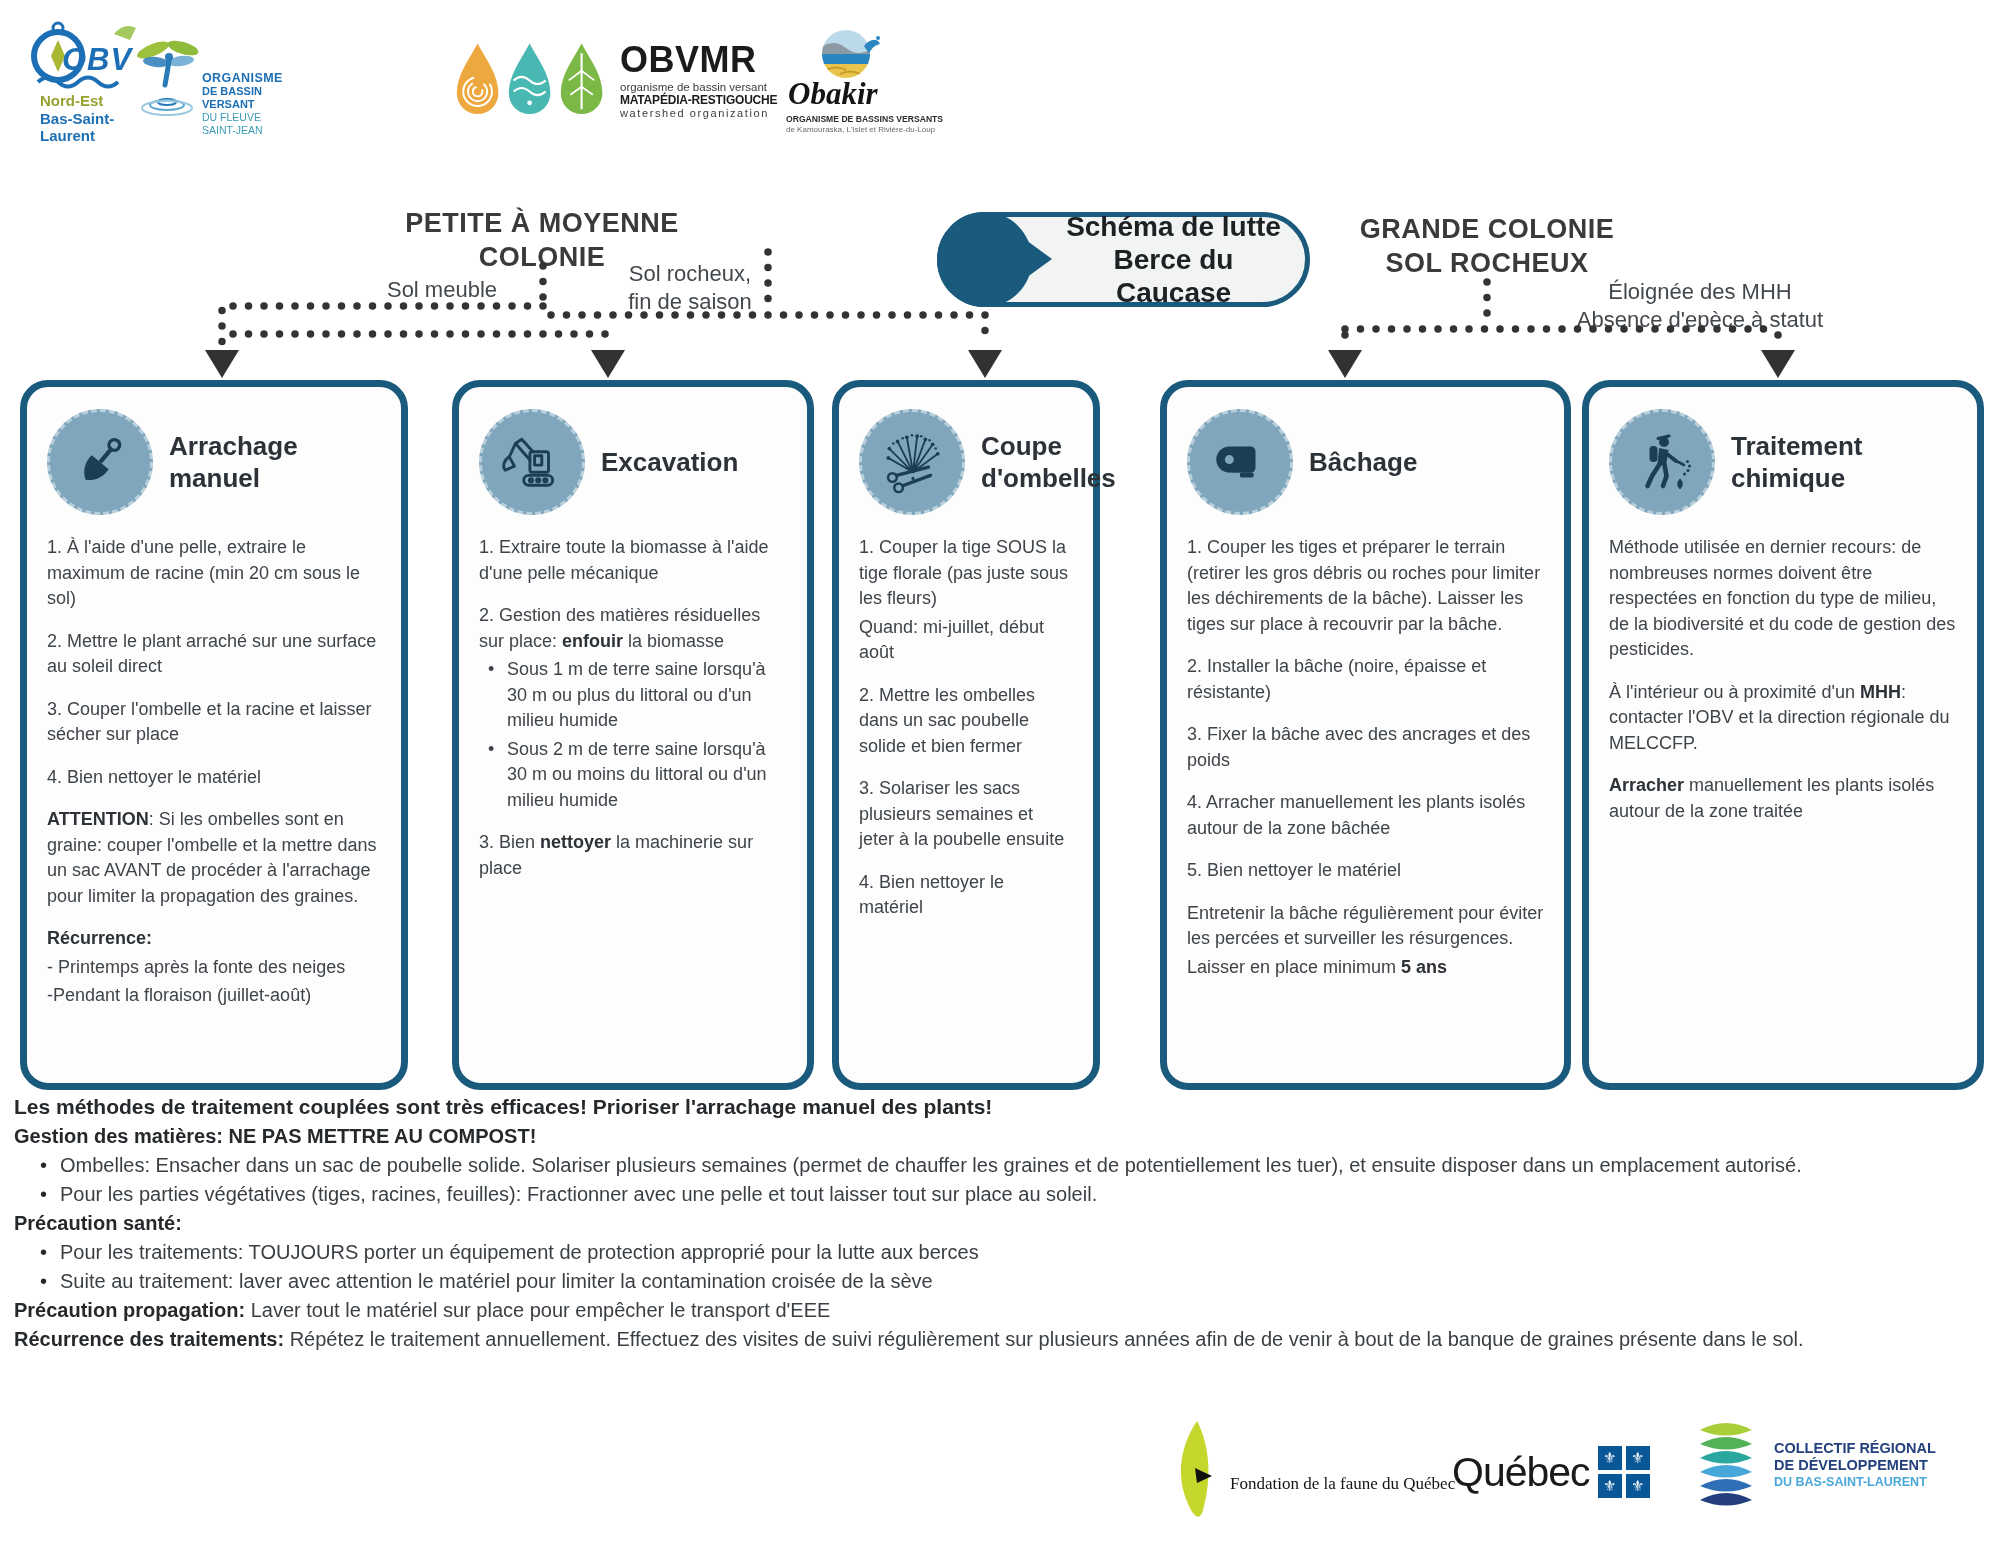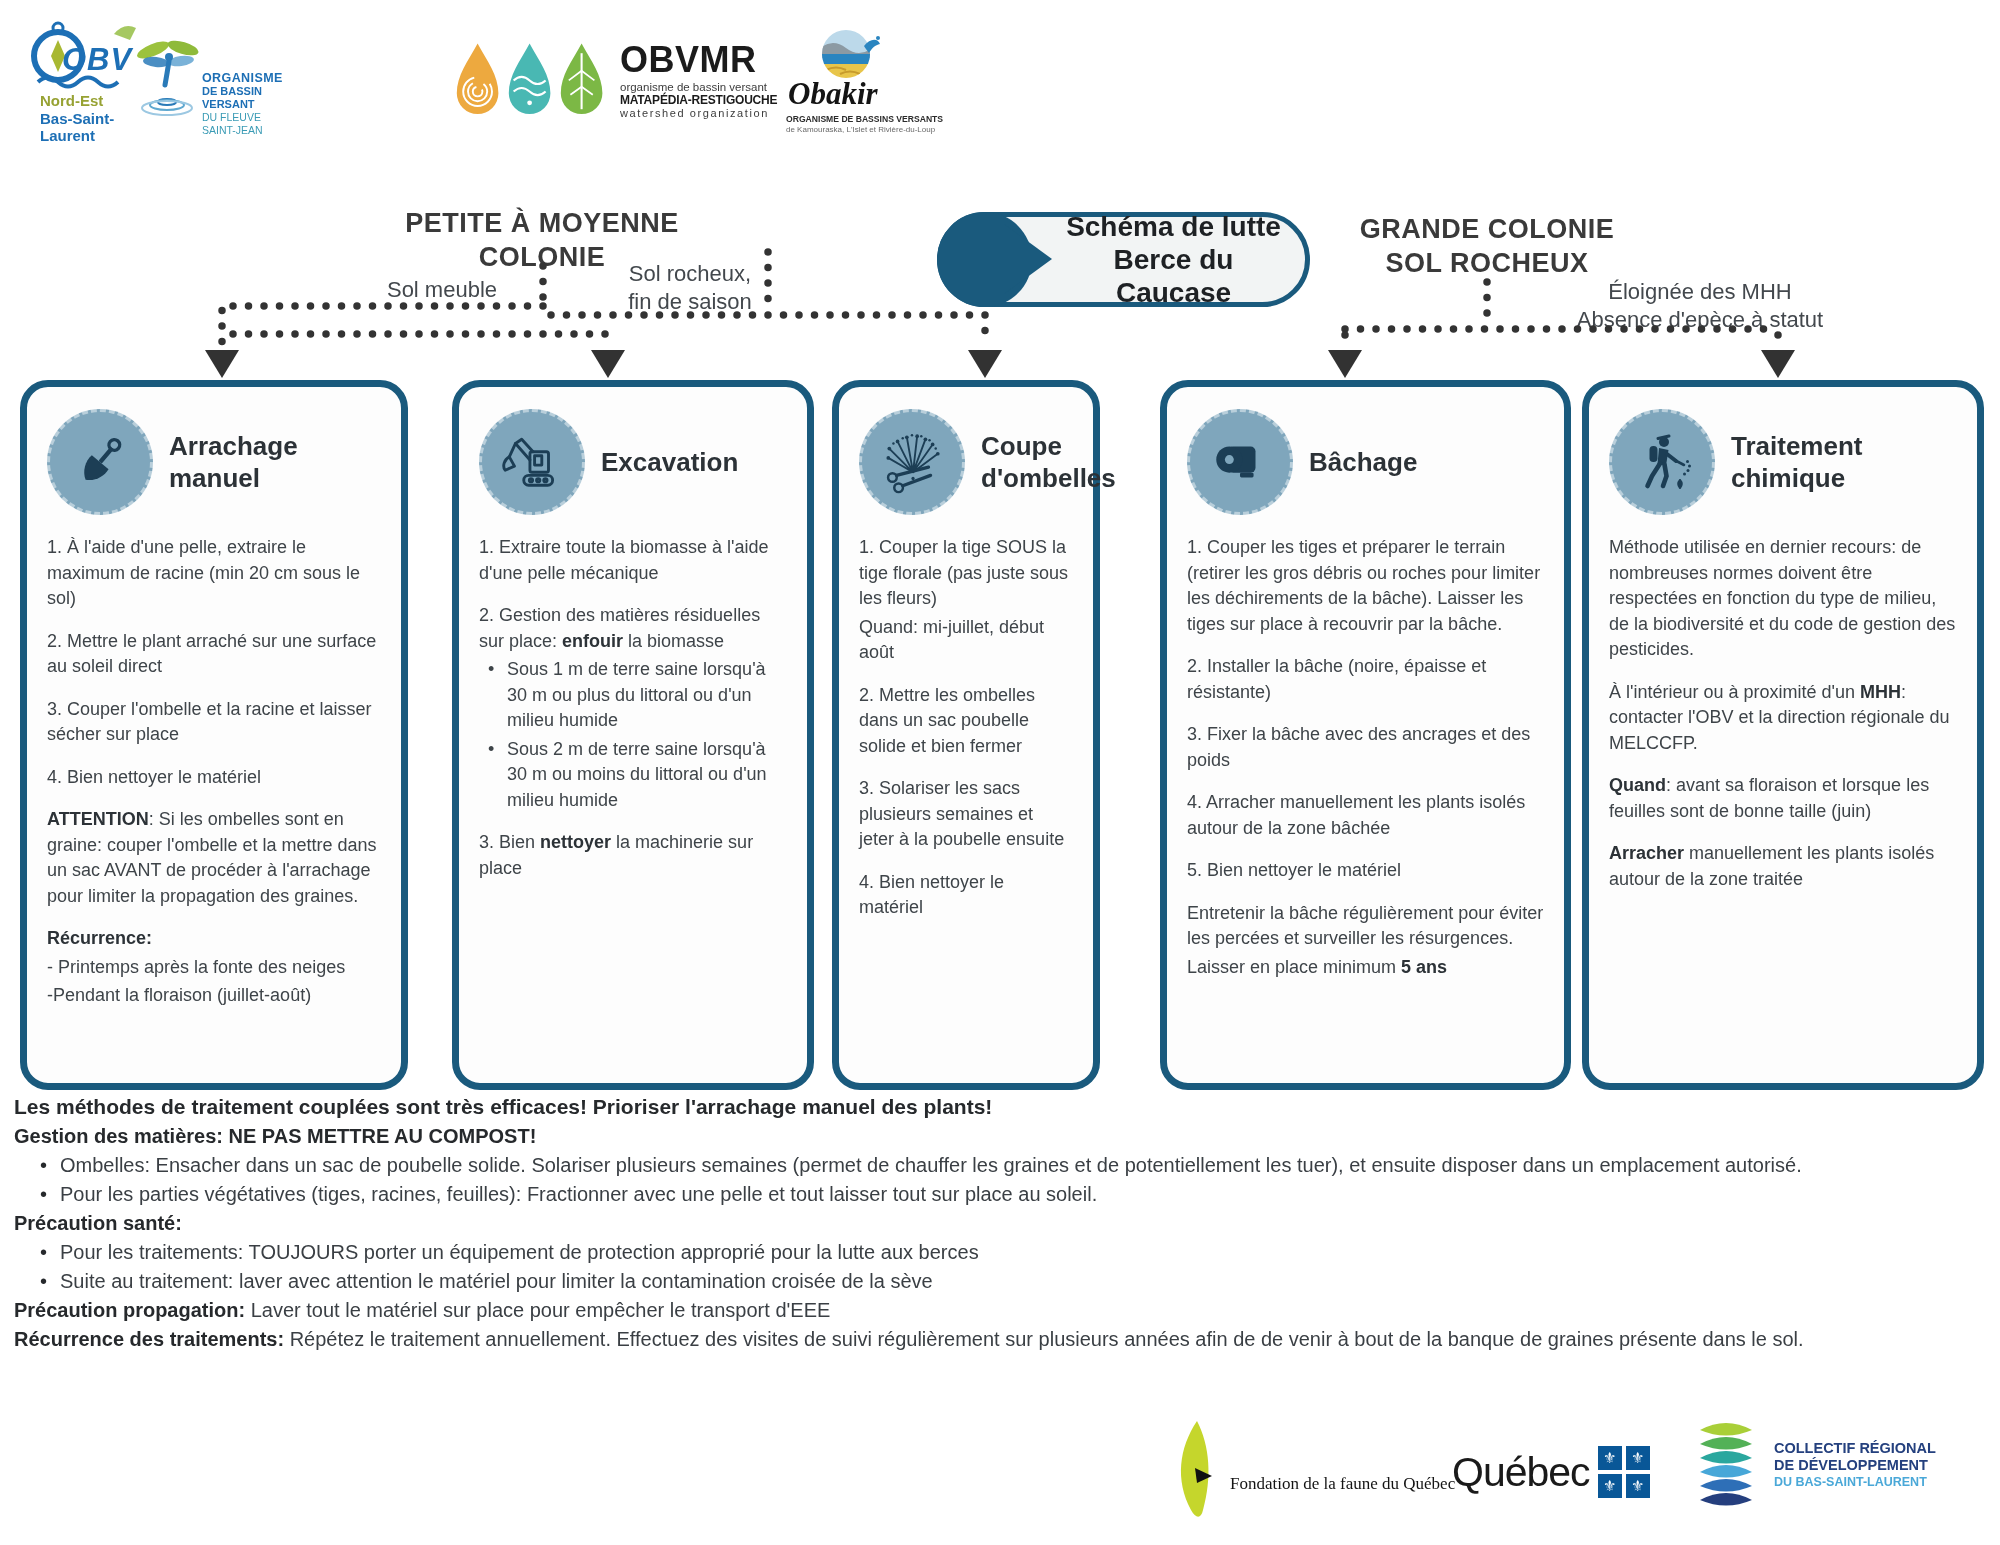--- a/index.html
+++ b/index.html
@@ -357,21 +357,20 @@
             <circle cx="54.5" cy="44" r="1.5" stroke="none"></circle>
             <path d="M50,50 q-3.5,4 0,8 M50,50 q3.5,4 0,8 M50,58 v-5" stroke-width="2" fill="none"></path>
           </g>
         </svg>
       </div>
       <div class="card-title">Traitement chimique</div>
     </div>
     <div class="card-body">
         <div class="p">Méthode utilisée en dernier recours: de nombreuses normes doivent être respectées en fonction du type de milieu, de la biodiversité et du code de gestion des pesticides.</div>
         <div class="p">À l'intérieur ou à proximité d'un <b>MHH</b>: contacter l'OBV et la direction régionale du MELCCFP.</div>
-        <div class="p"><b>Quand</b>: avant sa floraison et lorsque les feuilles sont de bonne taille (juin)</div>
         <div class="p"><b>Arracher</b> manuellement les plants isolés autour de la zone traitée</div>
       </div>
   </div>
 
   <div class="footer-notes">
       <div class="f-line red"><b>Les méthodes de traitement couplées sont très efficaces! Prioriser l'arrachage manuel des plants!</b></div>
       <div class="f-line"><b>Gestion des matières: NE PAS METTRE AU COMPOST!</b></div>
       <div class="f-line bullet">Ombelles: Ensacher dans un sac de poubelle solide. Solariser plusieurs semaines (permet de chauffer les graines et de potentiellement les tuer), et ensuite disposer dans un emplacement autorisé.</div>
       <div class="f-line bullet">Pour les parties végétatives (tiges, racines, feuilles): Fractionner avec une pelle et tout laisser tout sur place au soleil.</div>
       <div class="f-line"><b>Précaution santé:</b></div>

